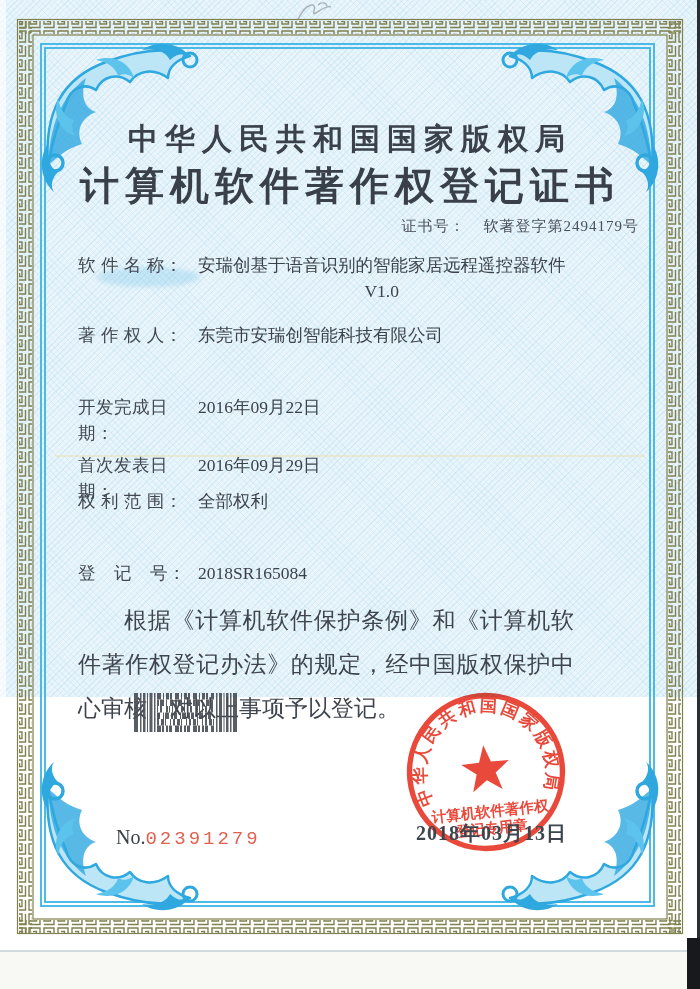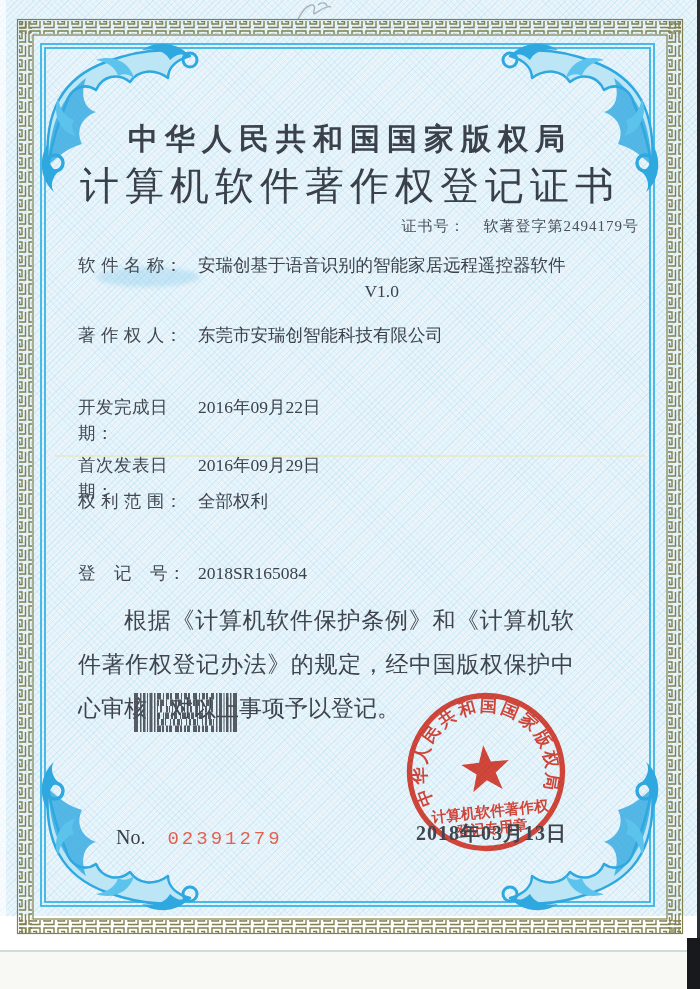--- a/index.html
+++ b/index.html
@@ -1,52 +1,52 @@
 <!DOCTYPE html>
 <html><head>
 <meta charset="utf-8">
 <style>
   html,body{margin:0;padding:0;background:#ffffff;}
   #stage{position:relative;width:700px;height:989px;overflow:hidden;
          font-family:"Liberation Serif","DejaVu Serif",serif;background:#fff;}
   
-  #page{position:absolute;left:0;top:0;width:700px;height:916px;
+  #page{position:absolute;left:0;top:0;width:700px;height:697px;
         background:
           repeating-linear-gradient(135deg, rgba(130,200,233,.20) 0 1px, transparent 1px 4px),
           repeating-linear-gradient(45deg, rgba(130,200,233,.13) 0 1px, transparent 1px 5px),
           #eaf5fb;}
   .scan-left{position:absolute;left:0;top:0;width:6px;height:952px;background:rgba(255,255,255,.65);}
   .scan-bottom{position:absolute;left:0;top:952px;width:700px;height:37px;background:#f8f8f5;}
   .scan-bottom-line{position:absolute;left:0;top:950px;width:700px;height:2px;background:#d3dadd;}
   .scan-right-thin{position:absolute;right:0;top:0;width:3px;height:989px;background:#2a2e33;}
   .scan-right-block{position:absolute;right:0;top:938px;width:13px;height:51px;background:#17191c;}
   #frame-svg{position:absolute;left:14px;top:16px;}
   
   .authority{position:absolute;left:0;top:119px;width:700px;text-align:center;
              font-size:30px;font-weight:bold;letter-spacing:7px;color:#3b414a;}
   .cert-title{position:absolute;left:0;top:159px;width:700px;text-align:center;
-              font-size:39px;font-weight:normal;letter-spacing:6px;color:#394049;}
+              font-size:39px;font-weight:bold;letter-spacing:6px;color:#394049;}
   .cert-no{position:absolute;left:0;top:217px;width:610px;text-align:right;
            font-size:15px;color:#49505a;letter-spacing:1px;margin-left:29px;}
   .cert-no .gap{display:inline-block;width:18px;}
   .row{position:absolute;left:78px;display:flex;font-size:17.5px;color:#424851;line-height:26px;}
   .row .lab{width:120px;flex:none;letter-spacing:.5px;}
   .row .val{color:#3c424b;font-weight:500;max-width:390px;}
   .val-l2{display:block;text-align:center;}
   .statement{position:absolute;left:78px;top:599px;width:496px;font-size:23px;
              line-height:44px;color:#3f454e;text-align:justify;text-indent:2em;}
   .watermark{position:absolute;left:96px;top:267px;width:104px;height:20px;border-radius:50%;
              background:rgba(118,194,232,.30);filter:blur(2px);}
   .scanline{position:absolute;left:55px;top:455px;width:590px;height:2px;background:rgba(236,226,160,.45);}
   #barcode{position:absolute;left:134px;top:693px;}
   #seal{position:absolute;left:402px;top:688px;width:168px;height:168px;opacity:.92;mix-blend-mode:multiply;}
   .issue-date{position:absolute;left:416px;top:820px;font-size:20px;font-weight:600;
               letter-spacing:1px;color:#3f454d;}
   .serial{position:absolute;left:116px;top:826px;font-size:20px;color:#3a4047;}
-  .serial .num{color:#e2604e;font-size:19px;letter-spacing:3px;margin-left:22px;
+  .serial .num{color:#e2604e;font-size:19px;letter-spacing:3px;margin-left:0;
                font-family:"Liberation Mono","DejaVu Sans Mono",monospace;}
   #scribble{position:absolute;left:290px;top:0;}
 </style>
 </head>
 <body>
 
 <div id="stage">
 
   <div id="page">
 

